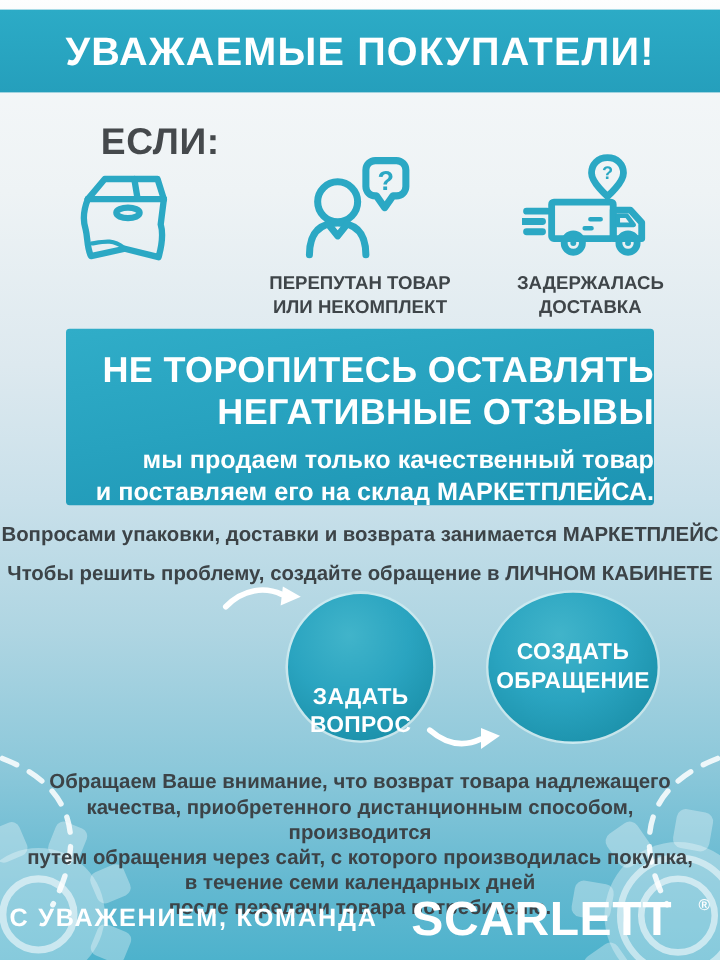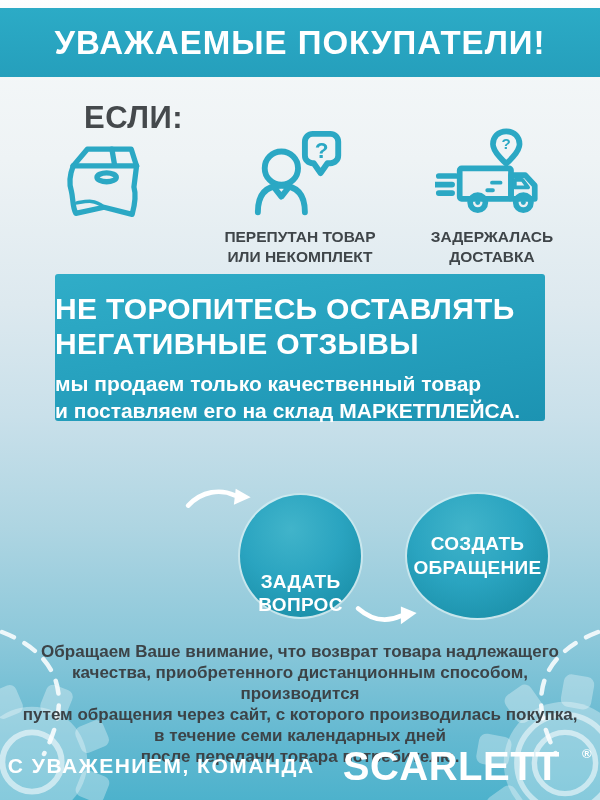--- a/index.html
+++ b/index.html
@@ -34,21 +34,21 @@
   .cond-label{
     margin-top:3px;font-size:15.5px;font-weight:700;color:#3f4549;line-height:1.3;
   }
   .ic{stroke:#2BA8C4;fill:none;stroke-width:6;stroke-linecap:round;stroke-linejoin:round;}
   .ic-thin{stroke:#2BA8C4;fill:none;stroke-width:4;stroke-linecap:round;stroke-linejoin:round;}
   .ic-q{fill:#2BA8C4;font-weight:800;font-family:"Liberation Sans",sans-serif;}
   
   .banner{
     position:absolute;left:55px;top:274px;width:490px;height:147px;border-radius:3px;
     background:linear-gradient(170deg,#30adc8 0%,#27a2bf 45%,#1c93b2 100%);
-    color:#fff;text-align:left;box-sizing:border-box;padding-top:17px;
+    color:#fff;text-align:right;box-sizing:border-box;padding-top:17px;
   }
   .banner-headline{font-size:30px;font-weight:800;line-height:1.18;letter-spacing:.3px;}
   .banner-subline{margin-top:9px;font-size:21px;font-weight:700;line-height:1.28;}
   
   .info-lines{position:absolute;left:0;right:0;top:436px;text-align:center;}
   .info-lines p{margin:0 0 12px 0;font-size:17px;font-weight:700;color:#3c4347;}
   
   .circle{
     position:absolute;border-radius:50%;
     background:radial-gradient(circle at 42% 28%, #41b4ca 0%, #2aa4c0 45%, #14879f 100%);
@@ -179,20 +179,24 @@
 ДОСТАВКА</div>
   </div>
 
   <section class="banner">
     <div class="banner-headline preline">НЕ ТОРОПИТЕСЬ ОСТАВЛЯТЬ
 НЕГАТИВНЫЕ ОТЗЫВЫ</div>
     <div class="banner-subline preline">мы продаем только качественный товар
 и поставляем его на склад МАРКЕТПЛЕЙСА.</div>
   </section>
 
+  <div class="info-lines">
+    <p>Вопросами упаковки, доставки и возврата занимается МАРКЕТПЛЕЙС</p>
+    <p>Чтобы решить проблему, создайте обращение в ЛИЧНОМ КАБИНЕТЕ</p>
+  </div>
 
   <svg class="arrow arr1" width="68" height="28" viewBox="0 0 70 30">
     <path d="M3,21 C18,5 38,3 53,10" fill="none" stroke="#fff" stroke-width="5" stroke-linecap="round"></path>
     <polygon points="54,3 70,12 52,20" fill="#fff"></polygon>
   </svg>
   <div class="circle c2">
     <span class="preline">ЗАДАТЬ
 ВОПРОС</span>
   </div>
   <svg class="arrow arr2" width="64" height="26" viewBox="0 0 66 28">

